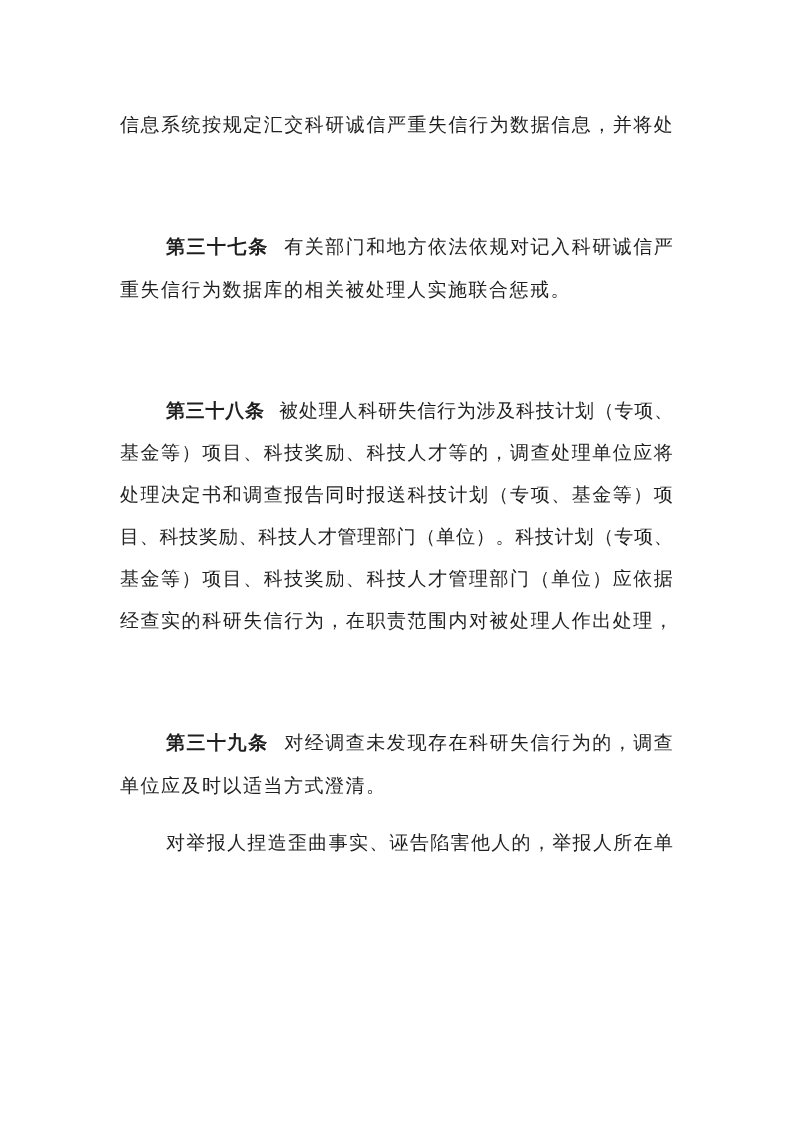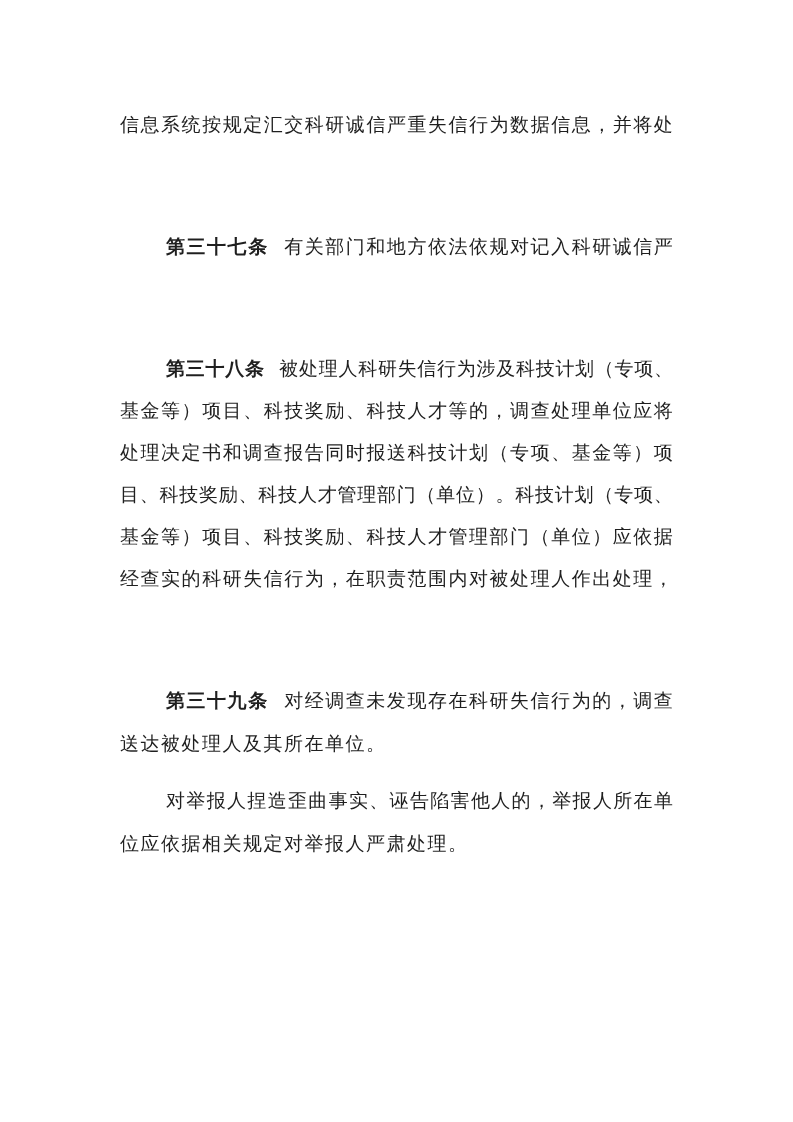--- a/index.html
+++ b/index.html
@@ -45,31 +45,31 @@
 </head>
 <body>
 
 <div class="page">
   <div class="text-block">
       <div class="para gap-none">
         <div class="line"><span class="ch">信</span><span class="ch">息</span><span class="ch">系</span><span class="ch">统</span><span class="ch">按</span><span class="ch">规</span><span class="ch">定</span><span class="ch">汇</span><span class="ch">交</span><span class="ch">科</span><span class="ch">研</span><span class="ch">诚</span><span class="ch">信</span><span class="ch">严</span><span class="ch">重</span><span class="ch">失</span><span class="ch">信</span><span class="ch">行</span><span class="ch">为</span><span class="ch">数</span><span class="ch">据</span><span class="ch">信</span><span class="ch">息</span><span class="ch">，</span><span class="ch">并</span><span class="ch">将</span><span class="ch">处</span></div>
       </div>
       <div class="para gap-large">
         <div class="line indent"><span class="ch b">第</span><span class="ch b">三</span><span class="ch b">十</span><span class="ch b">七</span><span class="ch b">条</span><span class="sp"></span><span class="ch">有</span><span class="ch">关</span><span class="ch">部</span><span class="ch">门</span><span class="ch">和</span><span class="ch">地</span><span class="ch">方</span><span class="ch">依</span><span class="ch">法</span><span class="ch">依</span><span class="ch">规</span><span class="ch">对</span><span class="ch">记</span><span class="ch">入</span><span class="ch">科</span><span class="ch">研</span><span class="ch">诚</span><span class="ch">信</span><span class="ch">严</span></div>
+        <div class="line last">重失信行为数据库的相关被处理人实施联合惩戒。</div>
       </div>
       <div class="para gap-large">
         <div class="line indent"><span class="ch b">第</span><span class="ch b">三</span><span class="ch b">十</span><span class="ch b">八</span><span class="ch b">条</span><span class="sp"></span><span class="ch">被</span><span class="ch">处</span><span class="ch">理</span><span class="ch">人</span><span class="ch">科</span><span class="ch">研</span><span class="ch">失</span><span class="ch">信</span><span class="ch">行</span><span class="ch">为</span><span class="ch">涉</span><span class="ch">及</span><span class="ch">科</span><span class="ch">技</span><span class="ch">计</span><span class="ch">划</span><span class="ch">（</span><span class="ch">专</span><span class="ch">项</span><span class="ch">、</span></div>
         <div class="line"><span class="ch">基</span><span class="ch">金</span><span class="ch">等</span><span class="ch">）</span><span class="ch">项</span><span class="ch">目</span><span class="ch">、</span><span class="ch">科</span><span class="ch">技</span><span class="ch">奖</span><span class="ch">励</span><span class="ch">、</span><span class="ch">科</span><span class="ch">技</span><span class="ch">人</span><span class="ch">才</span><span class="ch">等</span><span class="ch">的</span><span class="ch">，</span><span class="ch">调</span><span class="ch">查</span><span class="ch">处</span><span class="ch">理</span><span class="ch">单</span><span class="ch">位</span><span class="ch">应</span><span class="ch">将</span></div>
         <div class="line"><span class="ch">处</span><span class="ch">理</span><span class="ch">决</span><span class="ch">定</span><span class="ch">书</span><span class="ch">和</span><span class="ch">调</span><span class="ch">查</span><span class="ch">报</span><span class="ch">告</span><span class="ch">同</span><span class="ch">时</span><span class="ch">报</span><span class="ch">送</span><span class="ch">科</span><span class="ch">技</span><span class="ch">计</span><span class="ch">划</span><span class="ch">（</span><span class="ch">专</span><span class="ch">项</span><span class="ch">、</span><span class="ch">基</span><span class="ch">金</span><span class="ch">等</span><span class="ch">）</span><span class="ch">项</span></div>
         <div class="line"><span class="ch">目</span><span class="ch">、</span><span class="ch">科</span><span class="ch">技</span><span class="ch">奖</span><span class="ch">励</span><span class="ch">、</span><span class="ch">科</span><span class="ch">技</span><span class="ch">人</span><span class="ch">才</span><span class="ch">管</span><span class="ch">理</span><span class="ch">部</span><span class="ch">门</span><span class="ch">（</span><span class="ch">单</span><span class="ch">位</span><span class="ch">）</span><span class="ch">。</span><span class="ch">科</span><span class="ch">技</span><span class="ch">计</span><span class="ch">划</span><span class="ch">（</span><span class="ch">专</span><span class="ch">项</span><span class="ch">、</span></div>
         <div class="line"><span class="ch">基</span><span class="ch">金</span><span class="ch">等</span><span class="ch">）</span><span class="ch">项</span><span class="ch">目</span><span class="ch">、</span><span class="ch">科</span><span class="ch">技</span><span class="ch">奖</span><span class="ch">励</span><span class="ch">、</span><span class="ch">科</span><span class="ch">技</span><span class="ch">人</span><span class="ch">才</span><span class="ch">管</span><span class="ch">理</span><span class="ch">部</span><span class="ch">门</span><span class="ch">（</span><span class="ch">单</span><span class="ch">位</span><span class="ch">）</span><span class="ch">应</span><span class="ch">依</span><span class="ch">据</span></div>
         <div class="line"><span class="ch">经</span><span class="ch">查</span><span class="ch">实</span><span class="ch">的</span><span class="ch">科</span><span class="ch">研</span><span class="ch">失</span><span class="ch">信</span><span class="ch">行</span><span class="ch">为</span><span class="ch">，</span><span class="ch">在</span><span class="ch">职</span><span class="ch">责</span><span class="ch">范</span><span class="ch">围</span><span class="ch">内</span><span class="ch">对</span><span class="ch">被</span><span class="ch">处</span><span class="ch">理</span><span class="ch">人</span><span class="ch">作</span><span class="ch">出</span><span class="ch">处</span><span class="ch">理</span><span class="ch">，</span></div>
       </div>
       <div class="para gap-large">
         <div class="line indent"><span class="ch b">第</span><span class="ch b">三</span><span class="ch b">十</span><span class="ch b">九</span><span class="ch b">条</span><span class="sp"></span><span class="ch">对</span><span class="ch">经</span><span class="ch">调</span><span class="ch">查</span><span class="ch">未</span><span class="ch">发</span><span class="ch">现</span><span class="ch">存</span><span class="ch">在</span><span class="ch">科</span><span class="ch">研</span><span class="ch">失</span><span class="ch">信</span><span class="ch">行</span><span class="ch">为</span><span class="ch">的</span><span class="ch">，</span><span class="ch">调</span><span class="ch">查</span></div>
-        <div class="line last">送达被处理人及其所在单位。</div>
+        <div class="line last">单位应及时以适当方式澄清。</div>
       </div>
       <div class="para gap-small">
         <div class="line indent"><span class="ch">对</span><span class="ch">举</span><span class="ch">报</span><span class="ch">人</span><span class="ch">捏</span><span class="ch">造</span><span class="ch">歪</span><span class="ch">曲</span><span class="ch">事</span><span class="ch">实</span><span class="ch">、</span><span class="ch">诬</span><span class="ch">告</span><span class="ch">陷</span><span class="ch">害</span><span class="ch">他</span><span class="ch">人</span><span class="ch">的</span><span class="ch">，</span><span class="ch">举</span><span class="ch">报</span><span class="ch">人</span><span class="ch">所</span><span class="ch">在</span><span class="ch">单</span></div>
-        <div class="line last">位应依据相关规定对举报人严肃处理。</div>
       </div>
     </div>
 </div>
 
 </body></html>

